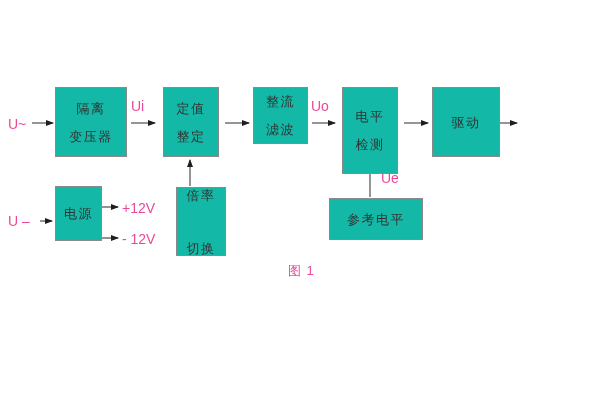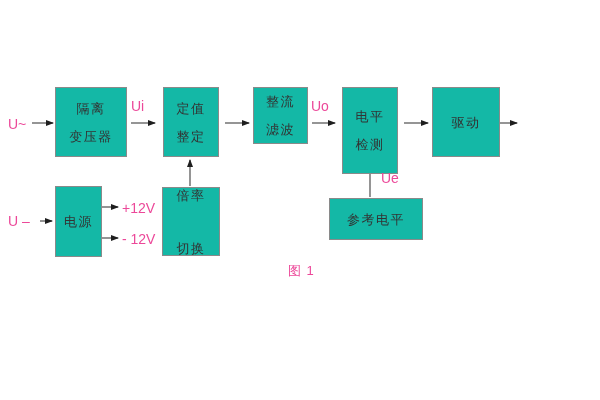--- a/index.html
+++ b/index.html
@@ -65,25 +65,25 @@
   <div class="box two" style="left:342px;top:87px;width:56px;height:87px;">
     <span>电平</span>
     <span>检测</span>
   </div>
 
   <div class="box" style="left:432px;top:87px;width:68px;height:70px;align-items:center;">
     <span>驱动</span>
   </div>
 
 
-  <div class="box" style="left:55px;top:186px;width:47px;height:71px;">
+  <div class="box" style="left:55px;top:186px;width:47px;height:55px;">
     <span>电源</span>
   </div>
 
-  <div class="box two" style="left:162px;top:187px;width:58px;height:69px;gap:40px;">
+  <div class="box two" style="left:176px;top:187px;width:50px;height:69px;gap:40px;">
     <span>倍率</span>
     <span>切换</span>
   </div>
 
   <div class="box" style="left:329px;top:198px;width:94px;height:42px;">
     <span>参考电平</span>
   </div>
 
   <div class="sig" style="left:8px;top:117px;">U~</div>
   <div class="sig" style="left:8px;top:214px;">U –</div>

